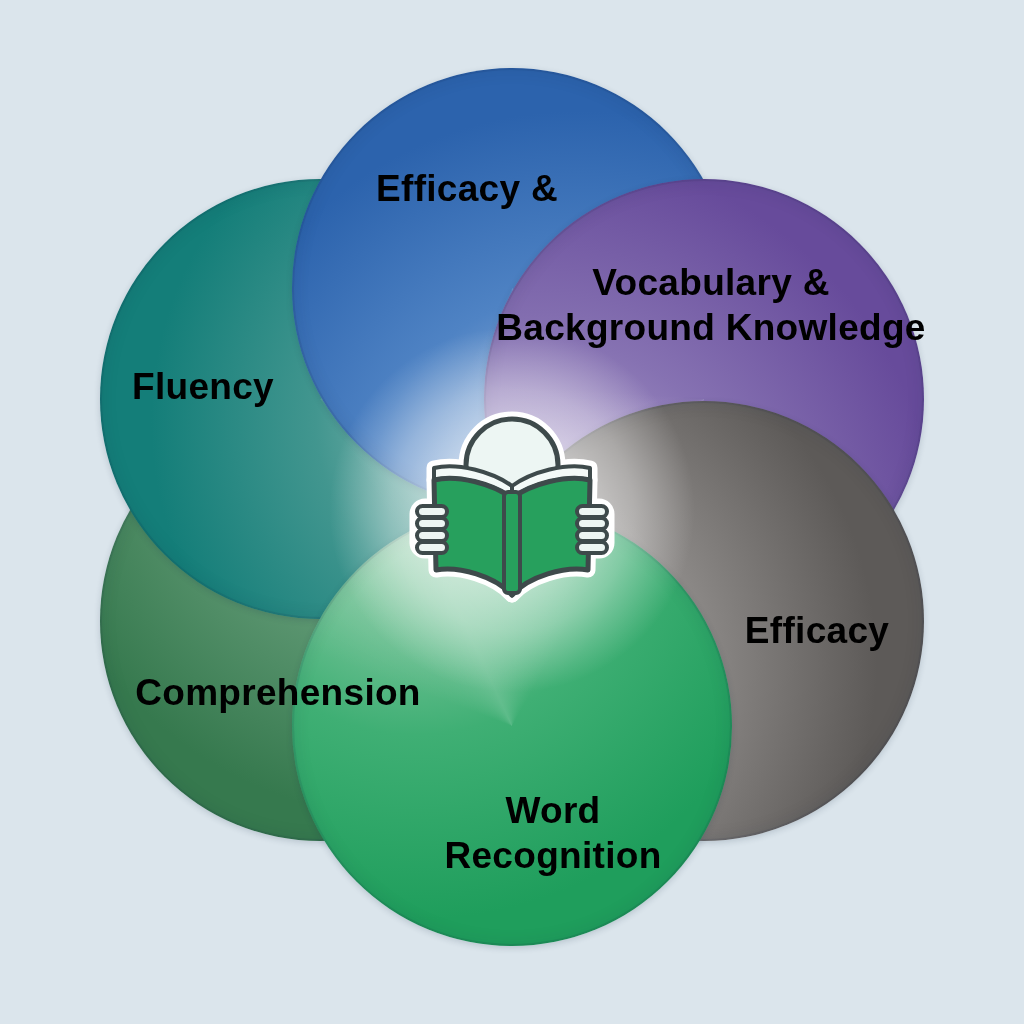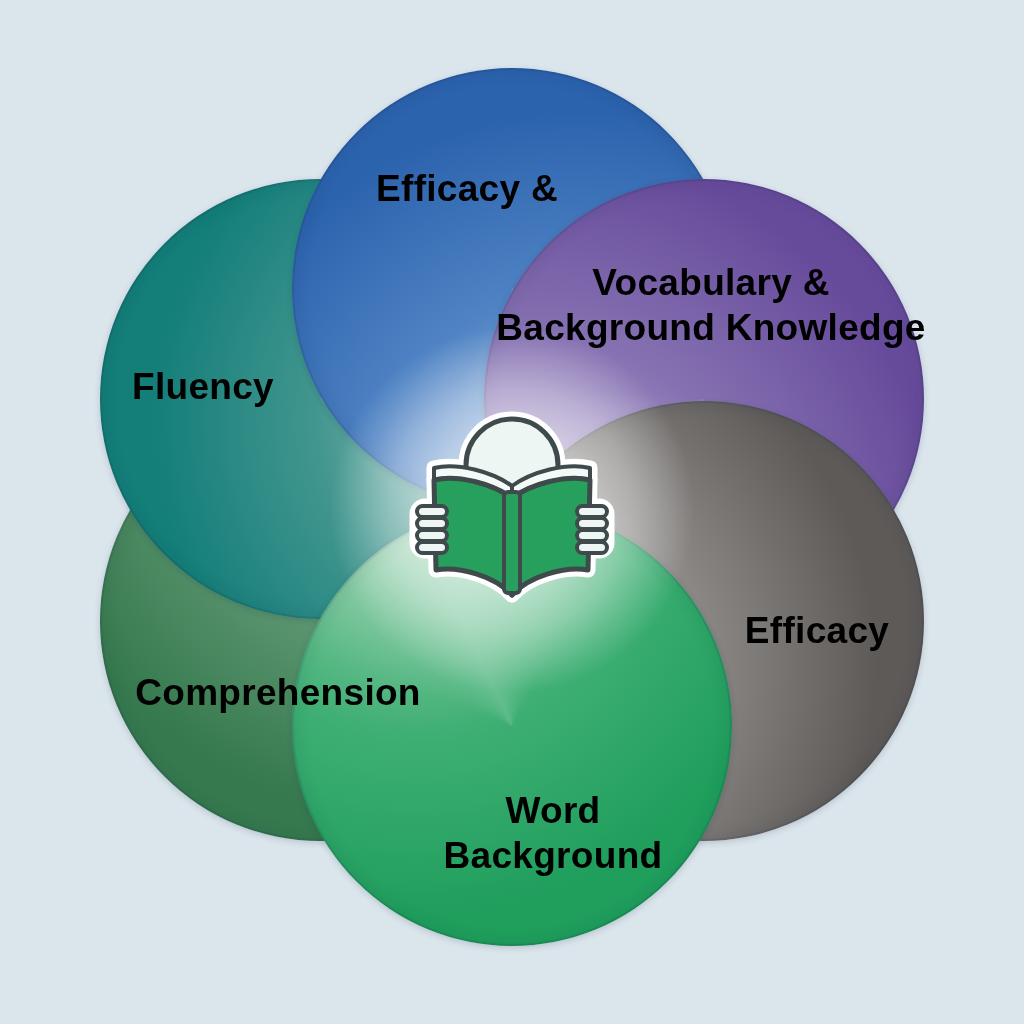--- a/index.html
+++ b/index.html
@@ -116,16 +116,16 @@
   </div>
   <div class="label label-vocabulary">
     <span>Vocabulary &amp;</span>
     <span>Background Knowledge</span>
   </div>
   <div class="label label-fluency">
     <span>Efficacy</span>
   </div>
   <div class="label label-word">
     <span>Word</span>
-    <span>Background</span>
+    <span>Recognition</span>
   </div>
 
 </div>
 
 </body></html>

